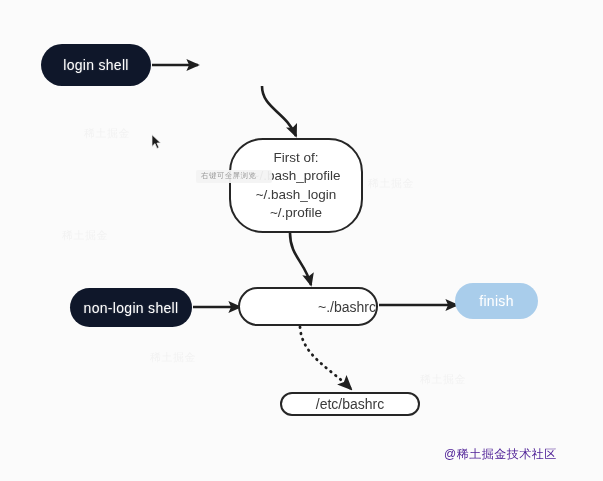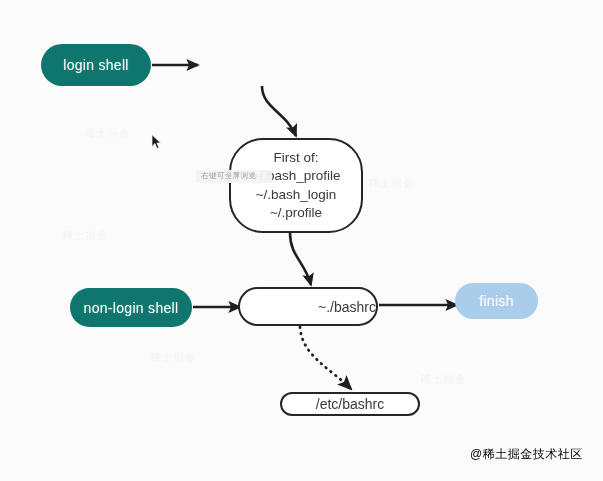--- a/index.html
+++ b/index.html
@@ -41,21 +41,21 @@
     text-align: center;
   }
 
   .node-pill {
     border-radius: 22px;
     color: #ffffff;
     font-size: 14px;
     letter-spacing: .3px;
     text-shadow: 0 0 2px rgba(255,255,255,.25);
   }
-  .node-pill.pink   { background: #0f766e; text-align: right; }
+  .node-pill.pink   { background: #0f172a; text-align: right; }
   .node-pill.blue   { background: #a9cdeb; }
 
   .node-box {
     background: #ffffff;
     border: 2.5px solid #262626;
     border-radius: 22px;
     color: #3a3a3a;
     font-size: 14px;
   }
   .node-box.tall {
@@ -91,23 +91,23 @@
     letter-spacing: .4px;
     border-radius: 2px;
     white-space: nowrap;
     line-height: 1;
     filter: blur(.25px);
   }
 
   
   #watermark {
     position: absolute;
-    left: 470px;
+    left: 444px;
     top: 446px;
-    color: #000000;
+    color: #4c1d95;
     font-size: 12px;
     letter-spacing: .5px;
     white-space: nowrap;
   }
   .ghost-mark {
     position: absolute;
     color: rgba(170,170,170,.10);
     font-size: 11px;
     white-space: nowrap;
     letter-spacing: .5px;

